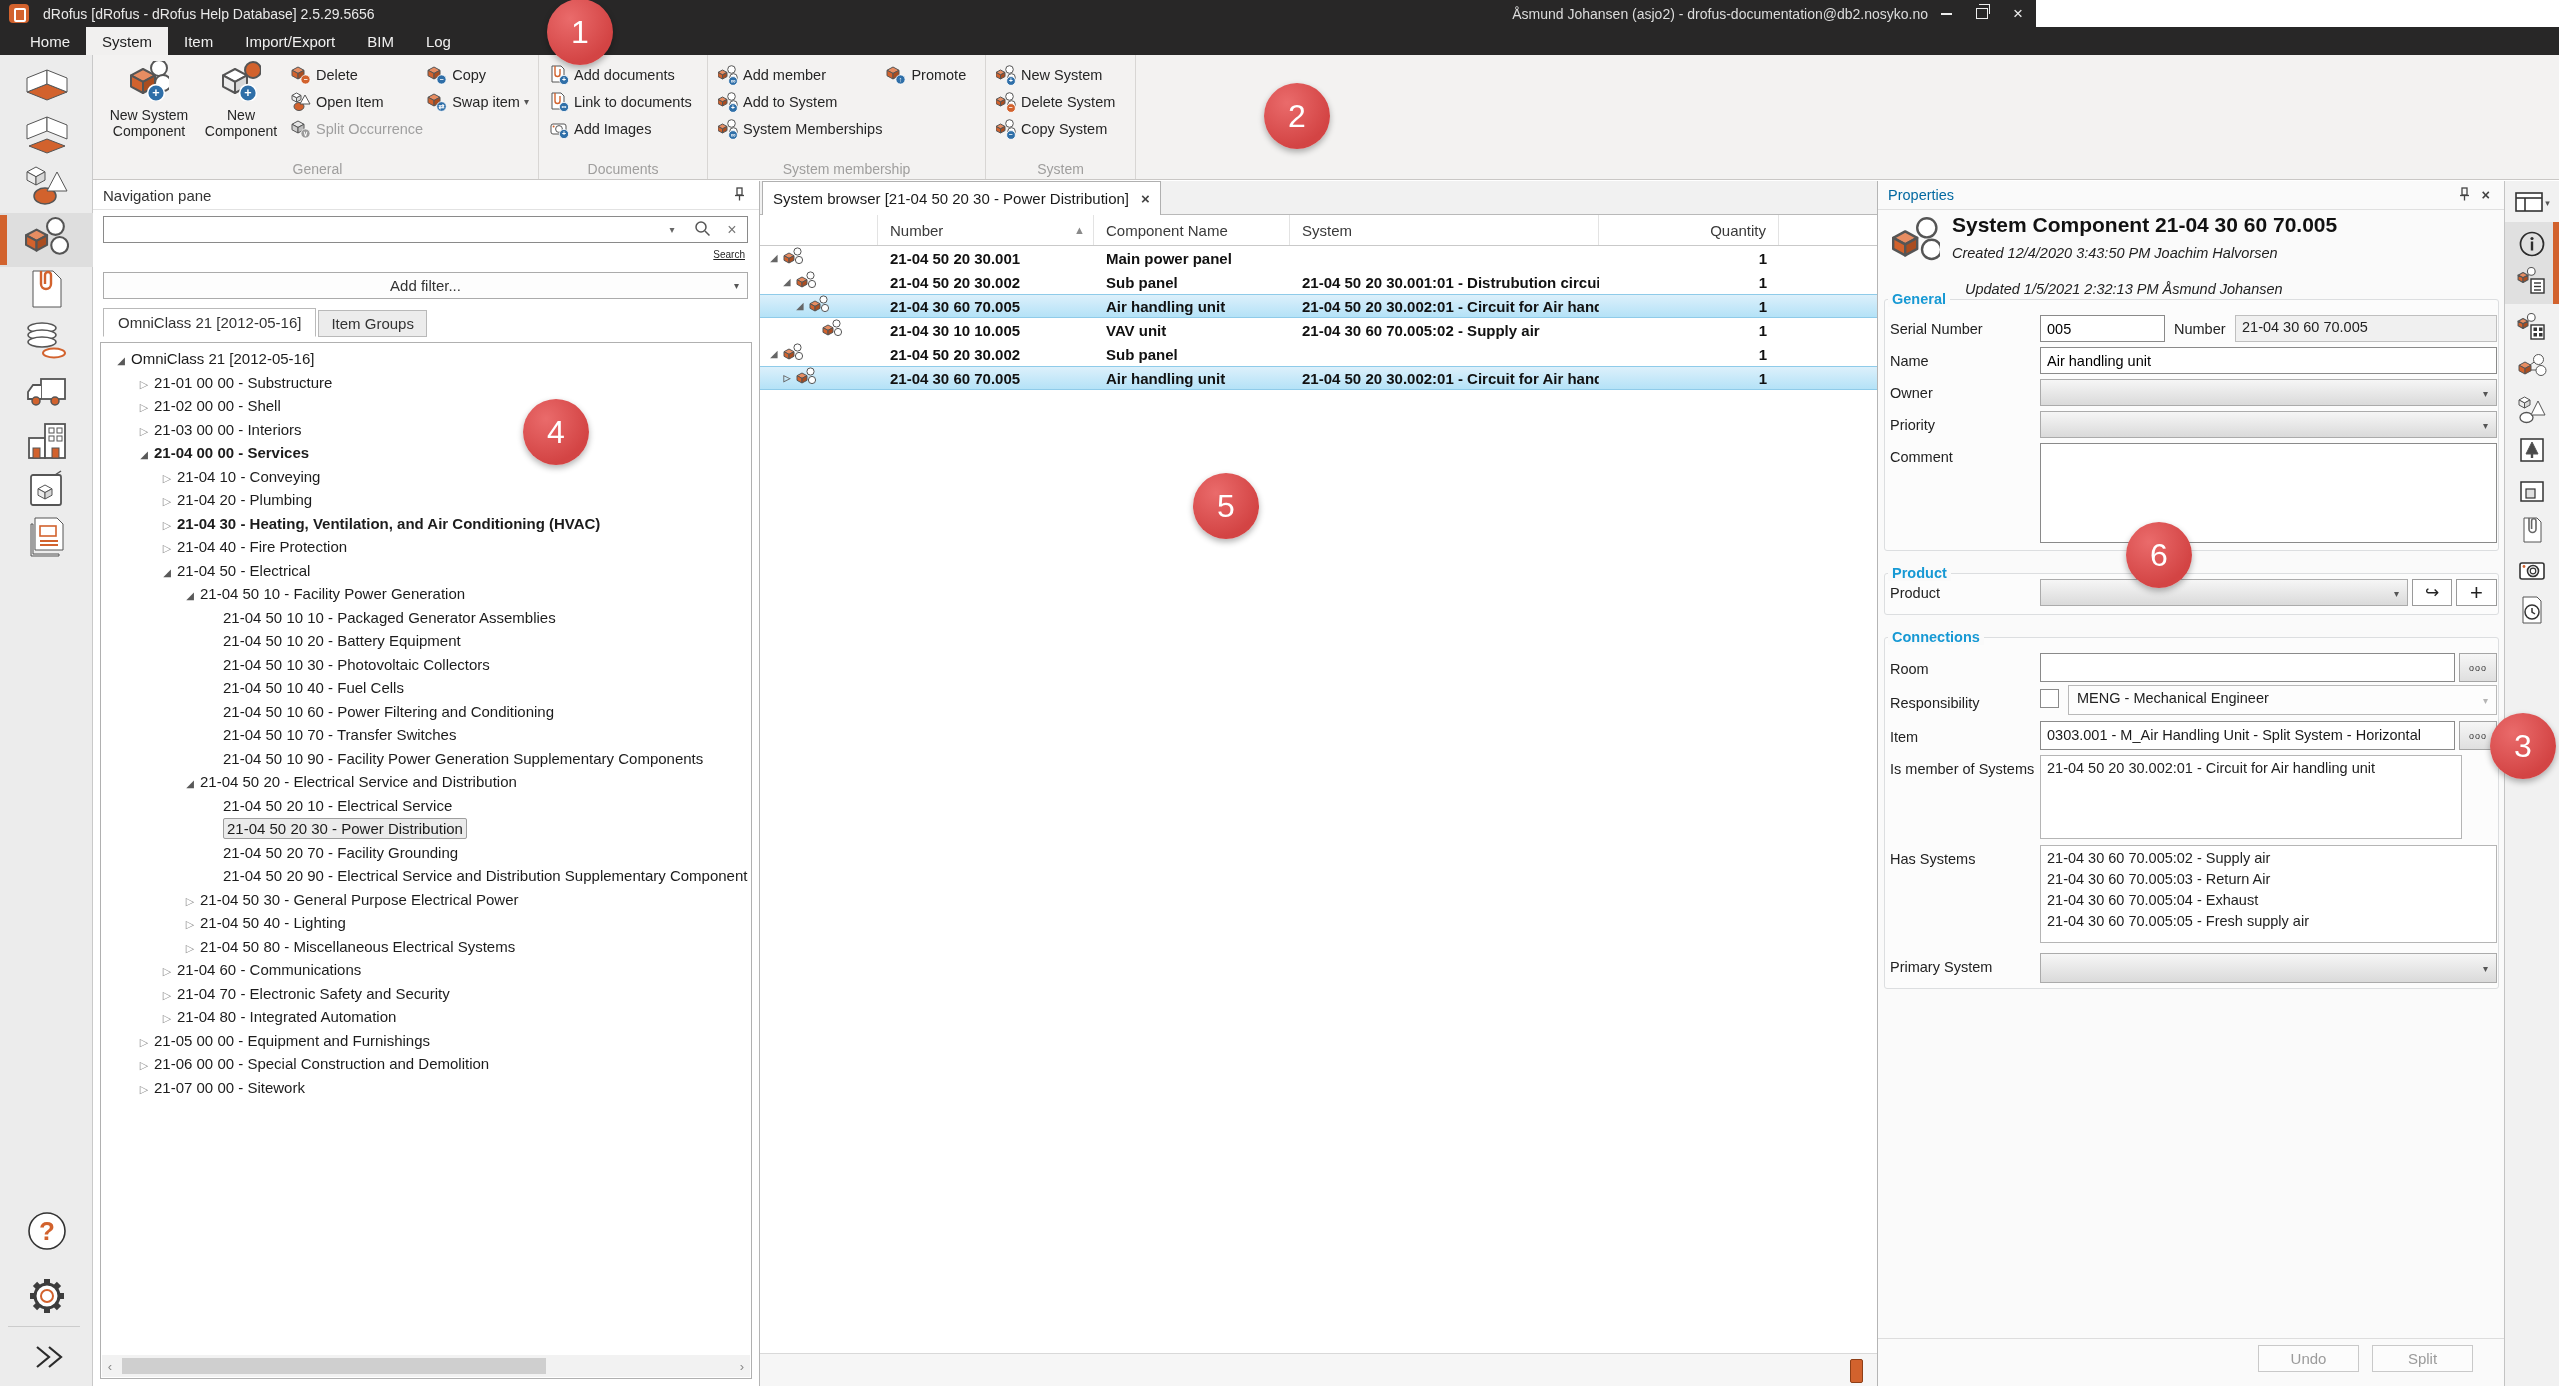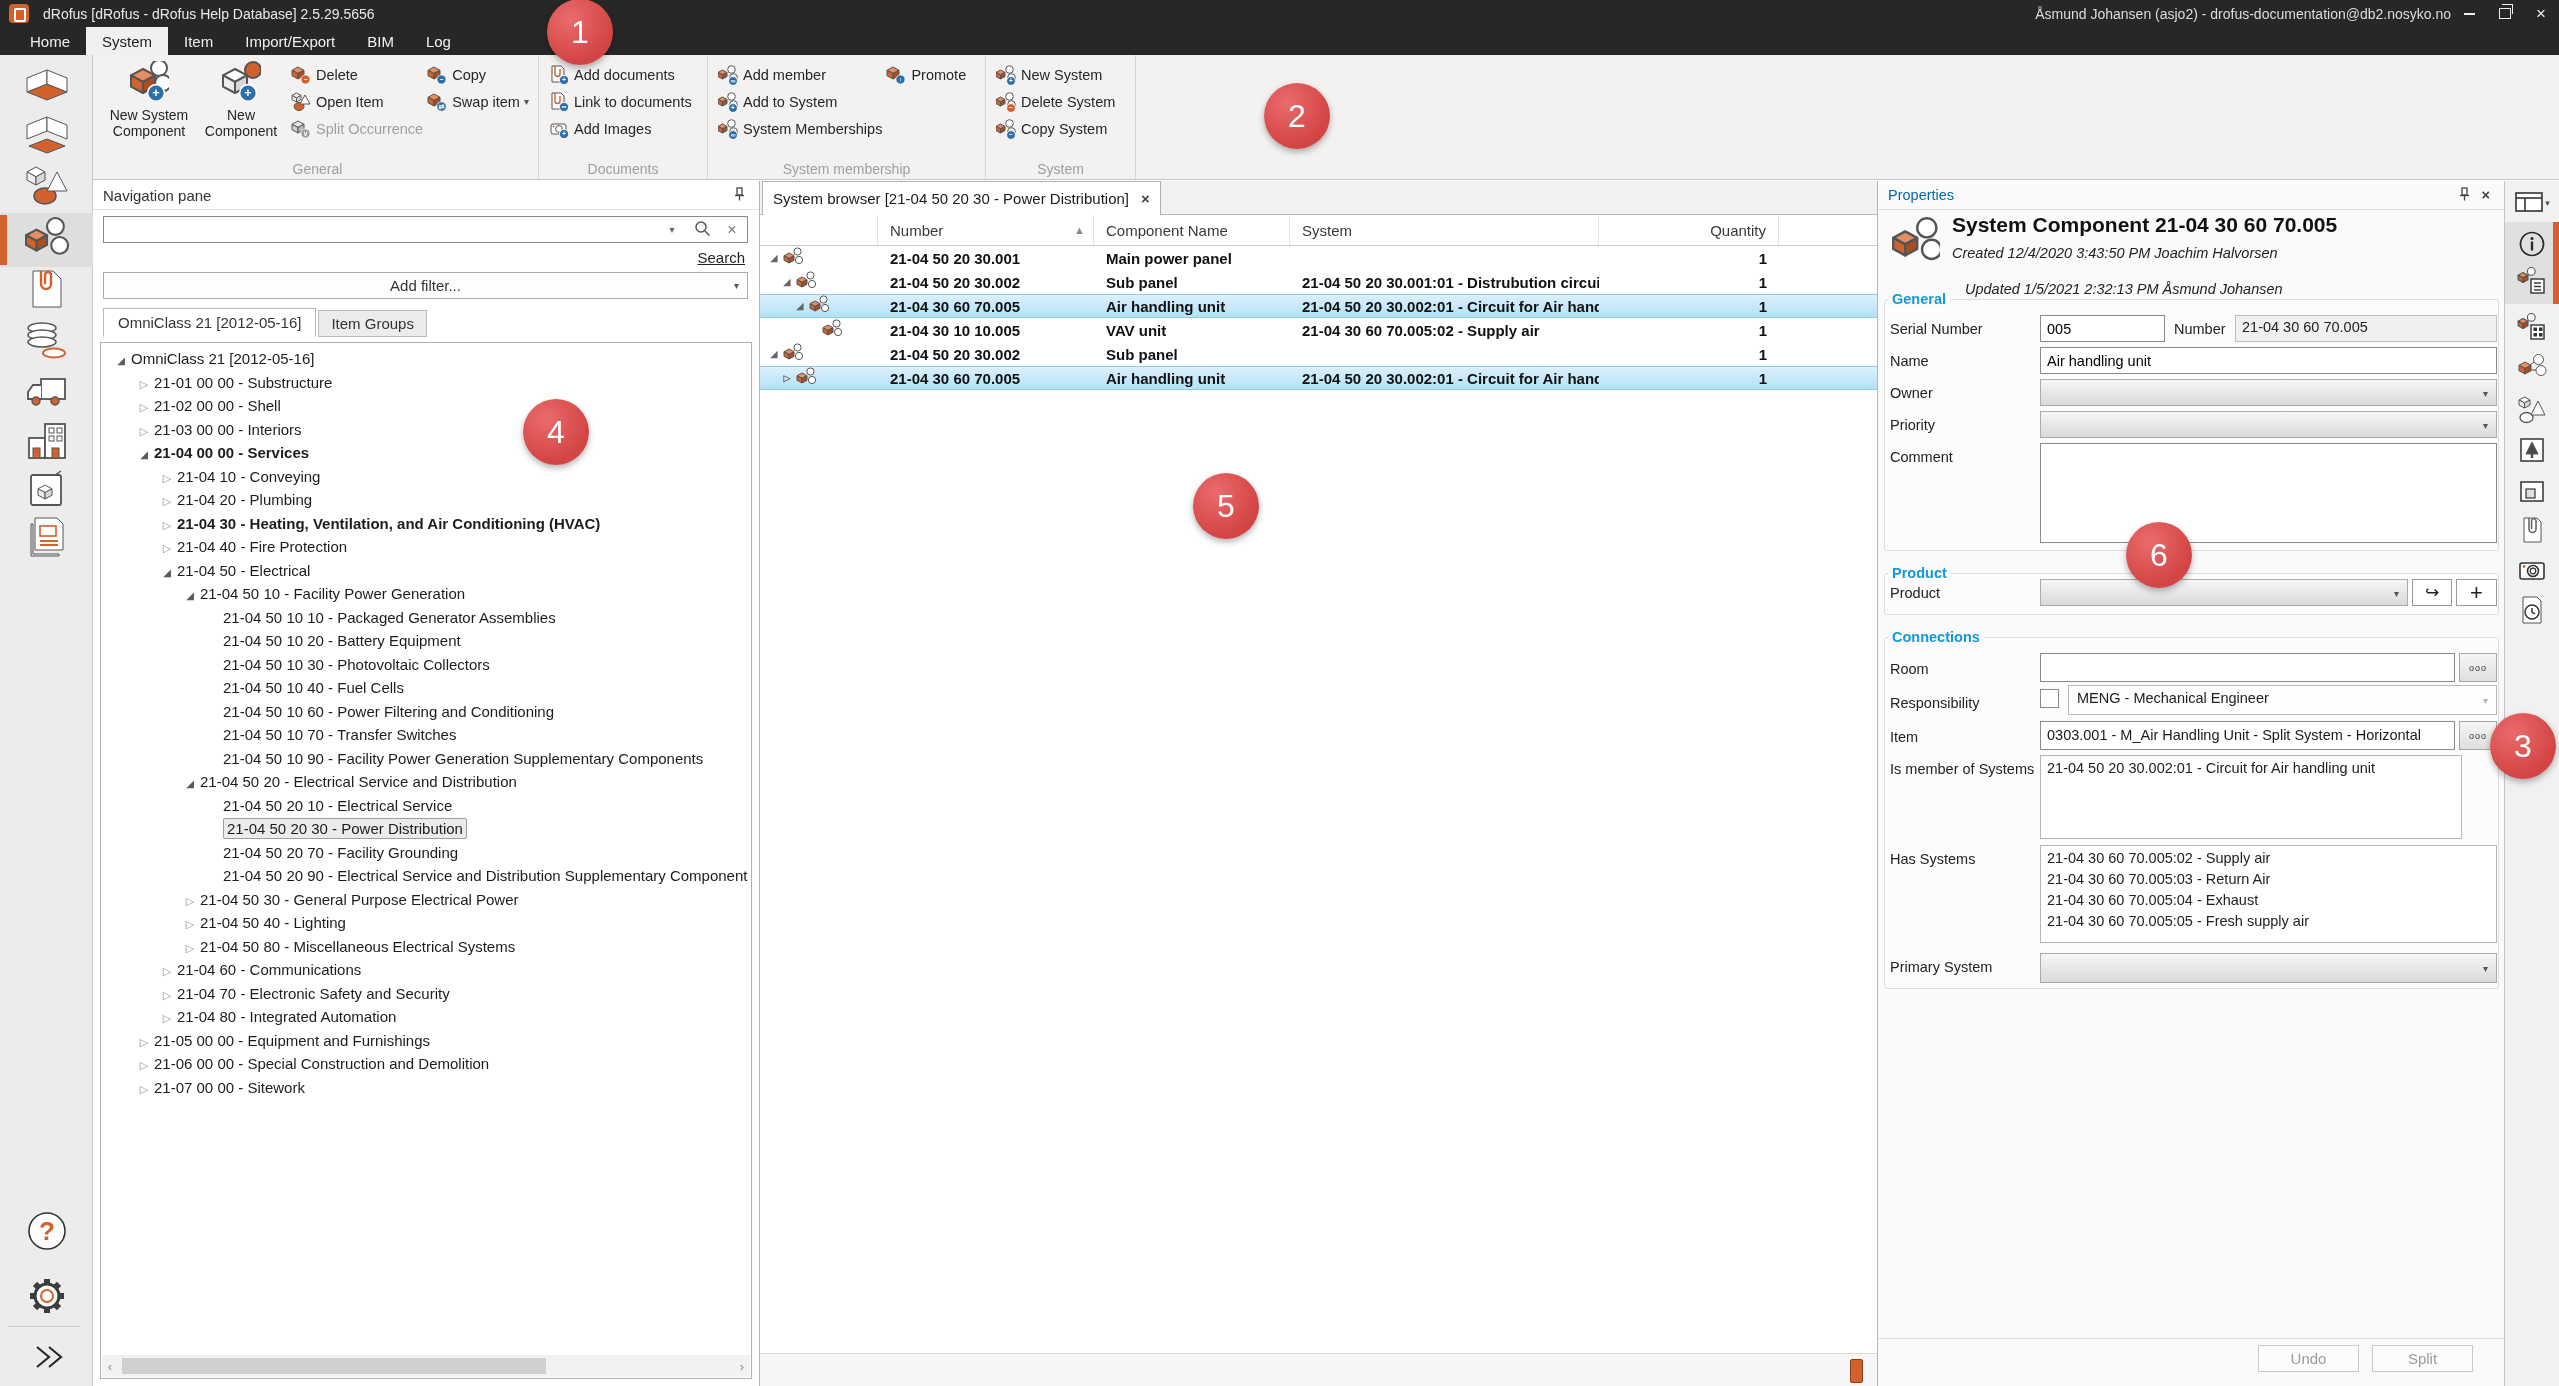--- a/index.html
+++ b/index.html
@@ -1,20 +1,20 @@
 <!DOCTYPE html>
 <html><head>
 <meta charset="utf-8">
 <style>
   html,body{margin:0;padding:0;background:#555;}
   #app{position:relative;width:2559px;height:1386px;background:#fff;overflow:hidden;
        font-family:"Liberation Sans",sans-serif;font-size:15px;color:#1a1a1a;}
   .abs{position:absolute;}
   
-  #titlebar{position:absolute;left:0;top:0;width:2559px;height:27px;background:#282727;display:flex;align-items:center;}
+  #titlebar{position:absolute;left:0;top:0;width:2036px;height:27px;background:#282727;display:flex;align-items:center;}
   #app-icon{width:20px;height:19px;margin-left:9px;border-radius:4px;background:#d2622d;position:relative;flex:0 0 auto;}
   #app-icon:after{content:"";position:absolute;left:5px;top:4px;width:8px;height:10px;border:2px solid #fff;border-radius:2px;}
   #win-title{color:#e9e9e9;font-size:14px;margin-left:14px;white-space:nowrap;}
   #win-user{color:#dcdcdc;font-size:14px;margin-left:auto;white-space:nowrap;}
   .wbtn{width:36px;height:27px;display:flex;align-items:center;justify-content:center;color:#eee;flex:0 0 auto;}
   .wbtn .minl{display:block;width:11px;height:2px;background:#eee;}
   .wbtn .rest{position:relative;width:10px;height:9px;border:1.5px solid #eee;}
   .wbtn .rest:before{content:"";position:absolute;left:2px;top:-5px;width:10px;height:9px;border:1.5px solid #eee;border-bottom:none;border-left:none;}
   .wbtn.close{font-size:17px;}
   
@@ -39,21 +39,21 @@
   .mbbar{position:absolute;left:0;width:7px;background:#d2622d;}
   .mbdiv{position:absolute;left:8px;width:72px;height:1px;background:#cccccc;}
   
   #nav{position:absolute;left:93px;top:181px;width:667px;height:1205px;background:#fff;border-right:1px solid #b5b5b5;box-sizing:border-box;}
   #nav-header{position:absolute;left:0;top:0;width:100%;height:28px;border-bottom:1px solid #e2e2e2;display:flex;align-items:center;}
   #nav-title{margin-left:10px;color:#333;}
   #nav-pin{margin-left:auto;margin-right:12px;}
   #nav-search{position:absolute;left:10px;top:35px;width:645px;height:27px;border:1px solid #8a8a8a;background:#fff;display:flex;align-items:center;box-sizing:border-box;}
   #nav-search input{flex:1;border:none;outline:none;height:22px;font:15px "Liberation Sans",sans-serif;padding:0 6px;}
   .sic{width:30px;text-align:center;color:#666;}
-  #nav-searchlink{position:absolute;right:14px;top:68px;color:#1f1f1f;text-decoration:underline;font-size:15px;}
+  #nav-searchlink{position:absolute;right:14px;top:68px;color:#1f1f1f;text-decoration:underline;font-size:10px;}
   #nav-filter{position:absolute;left:10px;top:91px;width:645px;height:27px;border:1px solid #ababab;background:#fdfdfd;display:flex;align-items:center;justify-content:center;color:#333;box-sizing:border-box;}
   #nav-filter .caret{position:absolute;right:8px;font-size:10px;color:#555;}
   #nav-tabs{position:absolute;left:10px;top:128px;height:28px;display:flex;align-items:flex-end;}
   .ntab{border:1px solid #b9b9b9;padding:4px 12px;font-size:15px;background:#ececec;color:#333;margin-right:2px;}
   .ntab.active{background:#fff;border-bottom-color:#fff;padding:5px 14px;}
   #treebox{position:absolute;left:7px;top:161px;width:652px;height:1037px;border:1px solid #b0b0b0;background:#fff;box-sizing:border-box;overflow:hidden;}
   .trow{height:23.5px;line-height:23.5px;white-space:nowrap;font-size:15px;color:#1c1c1c;}
   .texp{display:inline-block;width:20px;text-align:center;font-size:10px;color:#595959;}
   .texp.closed{color:#8a8a8a;font-size:11px;}
   .tlab.b{font-weight:bold;}

